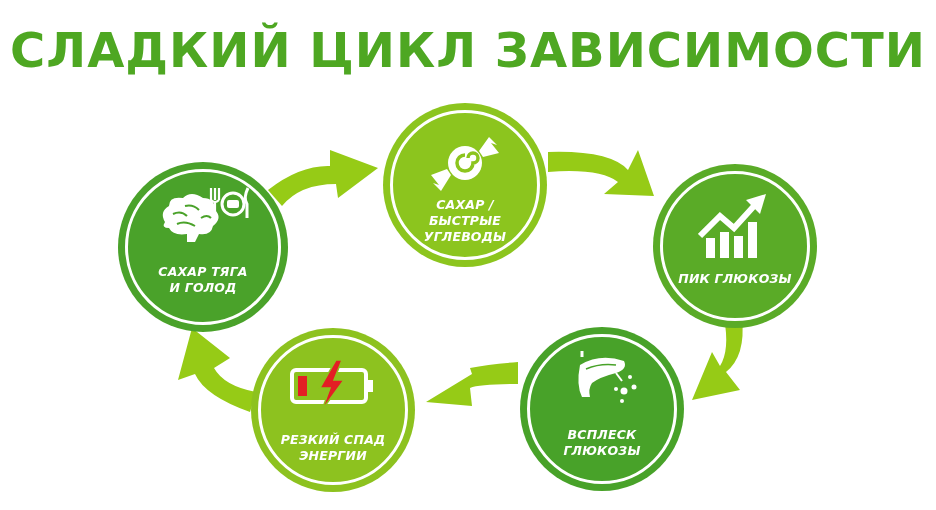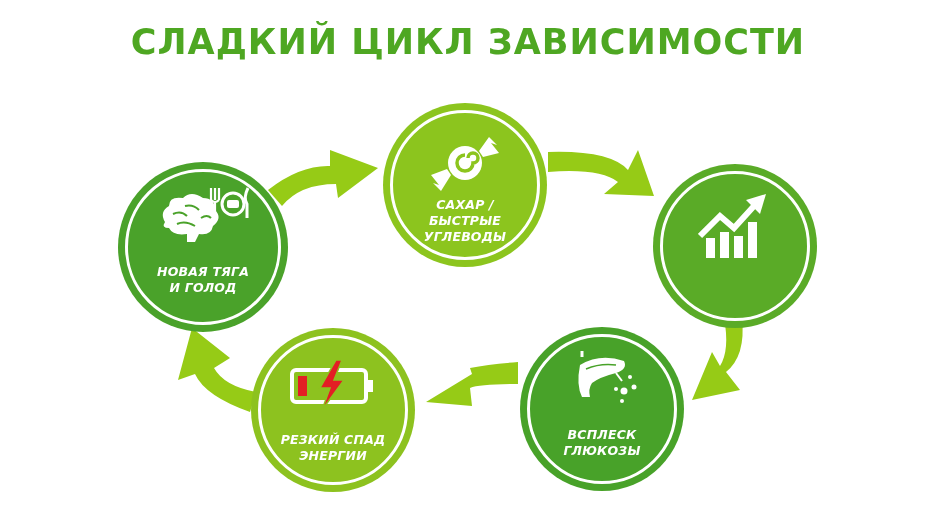--- a/index.html
+++ b/index.html
@@ -1,17 +1,17 @@
 <!DOCTYPE html>
 <html><head>
 <meta charset="utf-8">
 <style>
   html, body { margin:0; padding:0; background:#ffffff; }
   body { width:936px; height:510px; position:relative; overflow:hidden; font-family:"Liberation Sans", sans-serif; }
-  .title { position:absolute; left:0; top:22px; width:936px; text-align:center; font-weight:bold; font-size:35px; letter-spacing:1px; color:#4ea722; font-family:"DejaVu Sans", sans-serif; }
+  .title { position:absolute; left:0; top:22px; width:936px; text-align:center; font-weight:bold; font-size:48px; letter-spacing:1px; color:#4ea722; font-family:"DejaVu Sans", sans-serif; }
   svg.arrows { position:absolute; left:0; top:0; }
   .node { position:absolute; border-radius:50%; box-sizing:border-box;font-style:italic; }
   .node .ring { position:absolute; left:7px; top:7px; right:7px; bottom:7px; border-radius:50%; border:3px solid #ffffff; }
   .node .icon { position:absolute; left:50%; transform:translateX(-50%); }
   .node .label { position:absolute; left:0; right:0; text-align:center; color:#ffffff; font-weight:bold; font-size:12.5px; line-height:16px; font-family:"DejaVu Sans", sans-serif; white-space:pre-line; letter-spacing:0.2px; }
   .lime { background:#8cc51e; }
   .green { background:#4fa52a; }
 </style>
 </head>
 <body>
@@ -47,20 +47,21 @@
 <div class="node green" style="left:653px; top:164px; width:164px; height:164px; background:#5aab27;">
   <div class="ring"></div>
   <svg class="icon" width="74" height="70" viewBox="0 0 74 70" style="top:28px;">
     <rect x="8" y="46" width="9" height="20" fill="#fff"></rect>
     <rect x="22" y="40" width="9" height="26" fill="#fff"></rect>
     <rect x="36" y="44" width="9" height="22" fill="#fff"></rect>
     <rect x="50" y="30" width="9" height="36" fill="#fff"></rect>
     <path d="M2 44 L22 24 L36 36 L56 14" stroke="#fff" stroke-width="6" fill="none"></path>
     <path d="M48 8 L68 2 L62 22 Z" fill="#fff"></path>
   </svg>
+  <div class="label" style="top:107px;">ПИК ГЛЮКОЗЫ</div>
 </div>
 
 <div class="node green" style="left:520px; top:327px; width:164px; height:164px; background:#48a229;">
   <div class="ring"></div>
   <svg class="icon" width="84" height="62" viewBox="0 0 84 62" style="top:22px;">
     <path d="M20 16 Q40 4 64 12 Q68 20 56 24 Q40 28 32 34 Q28 40 30 48 L22 48 Q16 36 20 16 Z" fill="#fff"></path>
     <path d="M22 8 L22 2" stroke="#fff" stroke-width="3"></path>
     <path d="M26 20 Q40 14 56 16" stroke="#48a229" stroke-width="1.5" fill="none"></path>
     <line x1="56" y1="24" x2="62" y2="32" stroke="#fff" stroke-width="2"></line>
     <circle cx="64" cy="42" r="3.5" fill="#fff"></circle>
@@ -88,15 +89,15 @@
 <div class="node green" style="left:118px; top:162px; width:170px; height:170px; background:#4aa22a;">
   <div class="ring"></div>
   <svg class="icon" width="96" height="72" viewBox="0 0 96 72" style="top:22px;">
     <path d="M10 38 Q4 28 14 22 Q14 12 28 14 Q36 6 48 14 Q60 14 60 26 Q68 34 58 42 Q56 52 44 50 L40 58 L32 58 L32 50 Q18 52 14 44 Q6 44 10 38 Z" fill="#fff"></path>
     <path d="M18 30 Q26 26 32 32 M30 22 Q38 20 44 26 M22 40 Q30 36 40 42 M46 34 Q52 30 56 34" stroke="#4aa22a" stroke-width="2" fill="none"></path>
     <path d="M56 4 L56 16 M60 4 L60 16 M64 4 L64 16 M56 16 Q60 20 64 16 M60 18 L60 32" stroke="#fff" stroke-width="2.2" fill="none"></path>
     <circle cx="78" cy="20" r="11" fill="none" stroke="#fff" stroke-width="3"></circle>
     <rect x="72" y="16" width="12" height="8" rx="2" fill="#fff"></rect>
     <path d="M93 4 Q88 14 92 20 L92 34" stroke="#fff" stroke-width="3" fill="none"></path>
   </svg>
-  <div class="label" style="top:102px;">НОВАЯ ТЯГА
+  <div class="label" style="top:102px;">САХАР ТЯГА
 И ГОЛОД</div>
 </div>
 
 </body></html>

